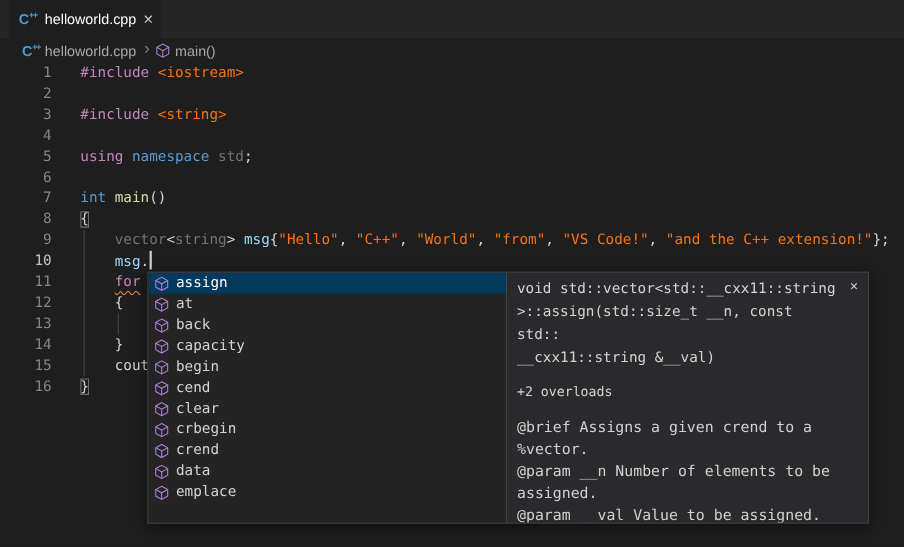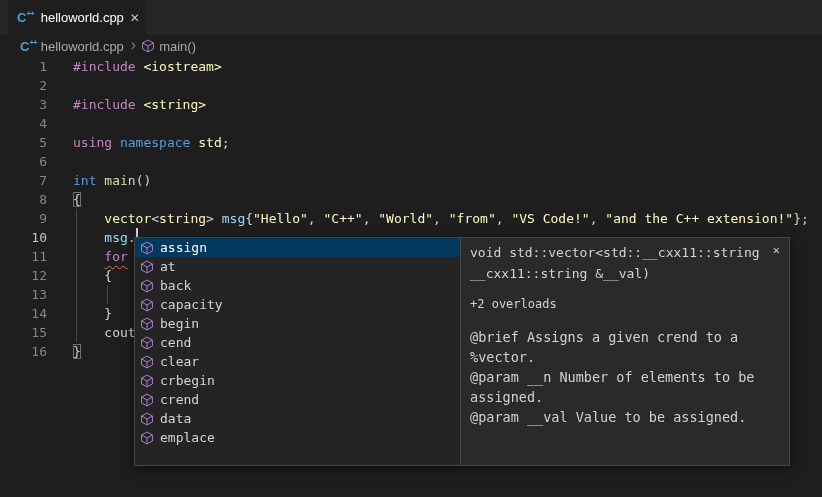--- a/index.html
+++ b/index.html
@@ -28,32 +28,32 @@
   .crumb { margin:0 4px; cursor:pointer; }
   .crumb-sep { color:#7a7a7a; font-size:16px; margin:0 3px 2px 3px; }
   .crumb-icon { display:inline-flex; margin-left:2px; }
   .cube-icon svg { display:block; }
   
   .editor { position:absolute; top:57px; left:0; right:0; bottom:0; font-family:"DejaVu Sans Mono", monospace; font-size:13px; }
   .line  { display:flex; height:19px; line-height:19px; }
   .gutter { width:47px; text-align:right; color:#858585; flex:none; }
   .gutter.active { color:#c6c6c6; }
   .code { margin-left:26px; white-space:pre; }
-  .tk-purple{color:#C586C0} .tk-blue{color:#569CD6} .tk-teal{color:#fef9c3}
-  .tk-orange{color:#fef9c3} .tk-yellow{color:#DCDCAA} .tk-lblue{color:#9CDCFE}
+  .tk-purple{color:#C586C0} .tk-blue{color:#569CD6} .tk-teal{color:#737373}
+  .tk-orange{color:#f97316} .tk-yellow{color:#DCDCAA} .tk-lblue{color:#9CDCFE}
   .tk-plain{color:#D4D4D4}
   .squiggle { text-decoration:underline wavy #E8744A 1px; text-underline-offset:4px; }
   .bracket-box { box-shadow:inset 0 0 0 1px #6f6f6f; }
   .caret { display:inline-block; width:2px; height:17px; background:#d0d0d0; vertical-align:-3px; }
   .indent-guide { position:absolute; width:1px; background:#474747; }
   #guide-outer { left:76px; top:152px; height:133px; }
   #guide-inner { left:107px; top:228px; height:19px; }
   
   .suggest {
-    position:absolute; left:134px; top:180px; width:656px; height:229px;
+    position:absolute; left:134px; top:190px; width:656px; height:229px;
     display:flex; border:1px solid #454545; background:#252526;
     box-shadow:0 3px 10px rgba(0,0,0,0.55); z-index:5;
   }
   .suggest-list { width:326px; flex:none; background:#242425; border-right:1px solid #454545; overflow:hidden; }
   .srow { height:19px; display:flex; align-items:center; padding-left:4px; cursor:pointer; }
   .srow.selected { background:#04395E; }
   .sicon { width:16px; height:16px; flex:none; display:inline-flex; align-items:center; justify-content:center; }
   .slabel { margin-left:5px; color:#d4d4d4; font-family:"DejaVu Sans Mono", monospace; font-size:13px; }
   .srow.selected .slabel { color:#ffffff; }
   .suggest-docs { flex:1; background:#2a2a2c; position:relative; padding:4px 26px 0 9px; overflow:hidden; }
@@ -274,20 +274,21 @@
     <path d="M8 8 L8 14.8"></path>
   </svg>
             </span>
             <span class="slabel">emplace</span>
           </div>
         </div>
       <div class="suggest-docs">
         <span class="docs-close">✕</span>
         <div id="sig">
             <div class="sig-line">void std::vector&lt;std::__cxx11::string</div>
+            <div class="sig-line">&gt;::assign(std::size_t __n, const std::</div>
             <div class="sig-line">__cxx11::string &amp;__val)</div>
           </div>
         <div class="overloads">+2 overloads</div>
         <div class="docbody" id="docbody">
             <div>@brief Assigns a given crend to a %vector.</div>
             <div>@param __n Number of elements to be assigned.</div>
             <div>@param __val Value to be assigned.</div>
           </div>
       </div>
     </div>

